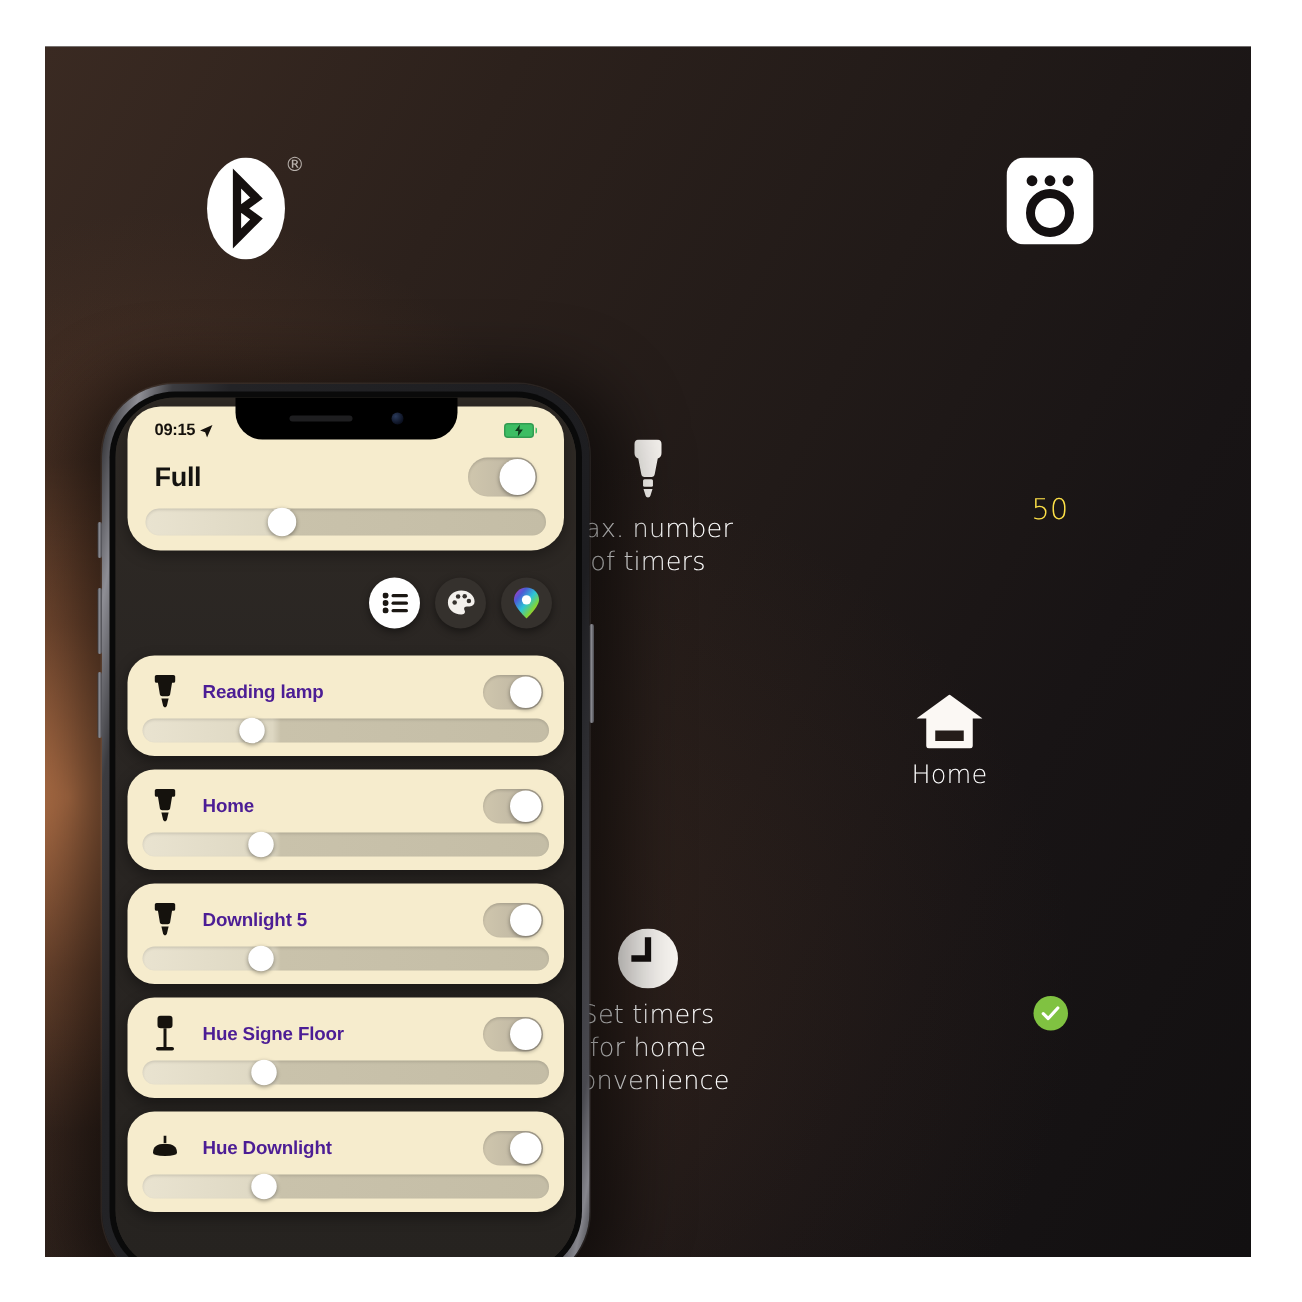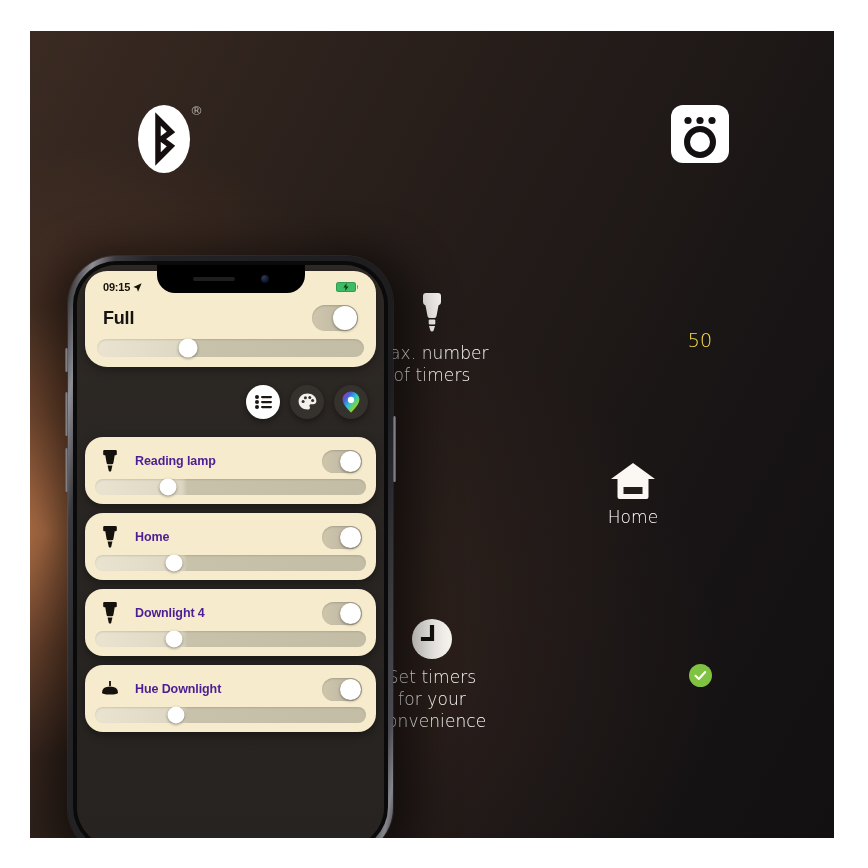--- a/index.html
+++ b/index.html
@@ -352,21 +352,21 @@
     </div>
     <div class="cmp-col">
       <div class="cmp-icon">
         <svg width="40" height="40" viewBox="0 0 40 40">
           <circle cx="20" cy="20" r="20" fill="#fbf8f4"></circle>
           <path d="M20 8 L20 20 L11 20" fill="none" stroke="#15100f" stroke-width="4.2" stroke-linecap="square" stroke-linejoin="miter"></path>
         </svg>
       </div>
       <div class="cmp-label">
         <span>Set timers</span><br>
-        <span>for your</span><br>
+        <span>for home</span><br>
         <span>convenience</span>
       </div>
     </div>
     <div class="cmp-col">
       <div class="badge badge-check">
         <svg width="13" height="11" viewBox="0 0 13 11">
           <path d="M1.5 5.8 L4.8 9 L11.2 2" fill="none" stroke="#ffffff" stroke-width="2.1" stroke-linecap="round" stroke-linejoin="round"></path>
         </svg>
       </div>
     </div>
@@ -497,30 +497,48 @@
               </div>
 
               <div class="light-card">
                 <div class="lc-row">
                   <div class="lc-icon">
                     <svg width="16" height="22" viewBox="0 0 16 22">
                       <path d="M1.2 1 Q1.2 0 2.4 0 L13.6 0 Q14.8 0 14.8 1 L14.8 4.2 Q14.8 5.2 13.6 5.2 L12.7 5.2 L11.4 13 Q11.2 14.2 9.9 14.2 L6.1 14.2 Q4.8 14.2 4.6 13 L3.3 5.2 L2.4 5.2 Q1.2 5.2 1.2 4.2 Z" fill="#15120d"></path>
                       <path d="M5.6 15.6 L10.4 15.6 L9.3 20.4 Q9 21.6 8 21.6 Q7 21.6 6.7 20.4 Z" fill="#15120d"></path>
                     </svg>
                   </div>
-                  <div class="lc-name">Downlight 4</div>
+                  <div class="lc-name">Downlight 5</div>
                   <div class="lc-toggle">
                       <div class="knob"></div>
                     </div>
                 </div>
                 <div class="lc-slider">
                   <div class="sknob" style="left:29%;"></div>
                 </div>
               </div>
 
+              <div class="light-card">
+                <div class="lc-row">
+                  <div class="lc-icon">
+                    <svg width="16" height="24" viewBox="0 0 16 24">
+                      <rect x="3" y="0" width="10" height="8.5" rx="2.2" fill="#15120d"></rect>
+                      <rect x="7" y="8.5" width="2" height="12.5" fill="#15120d"></rect>
+                      <rect x="2" y="21" width="12" height="2.4" rx="1.2" fill="#15120d"></rect>
+                    </svg>
+                  </div>
+                  <div class="lc-name">Hue Signe Floor</div>
+                  <div class="lc-toggle">
+                      <div class="knob"></div>
+                    </div>
+                </div>
+                <div class="lc-slider">
+                  <div class="sknob" style="left:30%;"></div>
+                </div>
+              </div>
 
               <div class="light-card">
                 <div class="lc-row">
                   <div class="lc-icon">
                     <svg width="20" height="16" viewBox="0 0 20 16">
                       <rect x="9.1" y="0" width="1.8" height="5" fill="#15120d"></rect>
                       <path d="M2 11.5 Q2 5.5 10 5.5 Q18 5.5 18 11.5 Q18 13.6 10 13.6 Q2 13.6 2 11.5 Z" fill="#15120d"></path>
                     </svg>
                   </div>
                   <div class="lc-name">Hue Downlight</div>

